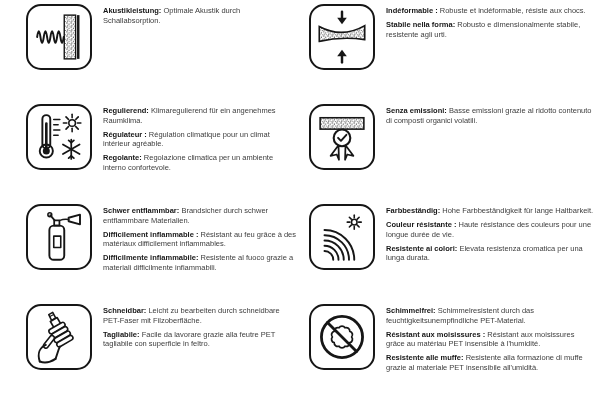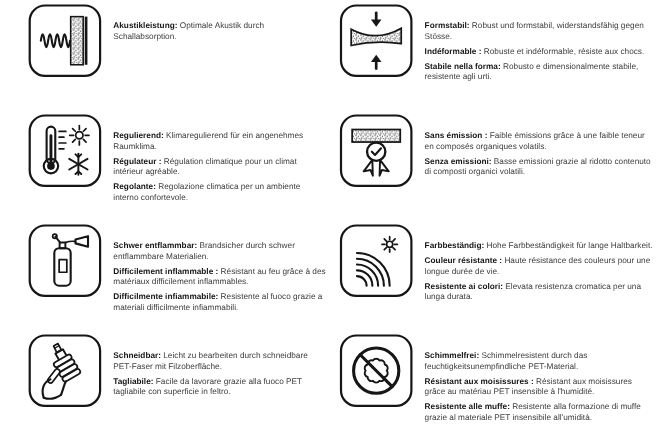--- a/index.html
+++ b/index.html
@@ -16,21 +16,21 @@
     padding: 2px 0 0 26px;
   }
   .cell { display: flex; align-items: flex-start; gap: 11px; }
   .iconbox {
     width: 66px; height: 66px; flex: 0 0 auto;
     border: 2.6px solid #161616; border-radius: 15px;
     margin-top: 2px; background: #fff;
     display: flex; align-items: center; justify-content: center;
   }
   .iconbox svg { width: 56px; height: 56px; display: block; }
-  .text { margin-top: 16px; }
+  .text { margin-top: 4px; }
   .c1 .text { max-width: 195px; }
   .c2 .text { max-width: 209px; }
   .text p { margin: 0 0 4.5px; font-size: 7.5px; line-height: 9.6px; color: #3d3d3d; }
   .text b { color: #161616; }
   .ic { stroke: #161616; fill: none; stroke-width: 2.2; stroke-linecap: round; stroke-linejoin: round; }
   .icf { fill: #161616; stroke: none; }
   .icw { stroke: #ffffff; fill: none; stroke-linecap: round; }
   .thin { stroke-width: 1.8; }
 </style>
 </head>
@@ -73,21 +73,20 @@
         </pattern>
           </defs>
         <path d="M6,20 Q32,34 58,19 L58,35 Q32,31 6,37 Z" fill="url(#spk2)" stroke="#161616" stroke-width="1.8"></path>
         <line x1="32" y1="3" x2="32" y2="11" class="ic" style="stroke-width:2.8"></line>
         <polygon points="26.5,10 37.5,10 32,17.5" class="icf"></polygon>
         <line x1="32" y1="61" x2="32" y2="53" class="ic" style="stroke-width:2.8"></line>
         <polygon points="26.5,54 37.5,54 32,46.5" class="icf"></polygon>
       </svg>
     </div>
     <div class="text">
-      <p><b>Formstabil:</b> <span>Robust und formstabil, widerstandsfähig gegen Stösse.</span></p>
       <p><b>Indéformable :</b> <span>Robuste et indéformable, résiste aux chocs.</span></p>
       <p><b>Stabile nella forma:</b> <span>Robusto e dimensionalmente stabile, resistente agli urti.</span></p>
     </div>
   </div>
 
   <div class="cell c1">
     <div class="iconbox">
       <svg viewBox="0 0 64 64">
         <rect x="13" y="7" width="9" height="38" rx="4.5" class="ic"></rect>
         <circle cx="17.5" cy="48" r="7.5" class="ic"></circle>
@@ -139,21 +138,20 @@
         </pattern>
           </defs>
         <rect x="7" y="10" width="50" height="13" fill="url(#spk4)" stroke="#161616" stroke-width="1.8"></rect>
         <polygon points="28,41.5 19,53.5 26,52 28.5,58" class="ic" style="stroke-width:2"></polygon>
         <polygon points="36,41.5 45,53.5 38,52 35.5,58" class="ic" style="stroke-width:2"></polygon>
         <circle cx="32" cy="33" r="9.5" fill="#fff" stroke="#161616" stroke-width="2.4"></circle>
         <path d="M27.5,33 L30.8,36.4 L37,29.5" class="ic"></path>
       </svg>
     </div>
     <div class="text">
-      <p><b>Sans émission :</b> <span>Faible émissions grâce à une faible teneur en composés organiques volatils.</span></p>
       <p><b>Senza emissioni:</b> <span>Basse emissioni grazie al ridotto contenuto di composti organici volatili.</span></p>
     </div>
   </div>
 
   <div class="cell c1">
     <div class="iconbox">
       <svg viewBox="0 0 64 64">
         <rect x="21" y="19" width="17" height="39" rx="5" class="ic"></rect>
         <rect x="26" y="31" width="8" height="13" class="ic thin"></rect>
         <rect x="26.5" y="13" width="6" height="6" class="ic" style="stroke-width:2"></rect>
@@ -218,21 +216,21 @@
           <line x1="17" y1="42" x2="24" y2="33" stroke="#161616" stroke-width="7.2" stroke-linecap="round"></line>
           <line x1="17" y1="42" x2="24" y2="33" class="icw" style="stroke-width:3.6"></line>
         </g>
         <path d="M10,60 C7,51 10,44 17,41" class="ic"></path>
         <path d="M28,57 C22,61 15,62 10,60" class="ic"></path>
         <path d="M28,57 C30,52 31,47 33,43" class="ic"></path>
       </svg>
     </div>
     <div class="text">
       <p><b>Schneidbar:</b> <span>Leicht zu bearbeiten durch schneidbare PET-Faser mit Filzoberfläche.</span></p>
-      <p><b>Tagliabile:</b> <span>Facile da lavorare grazie alla fuoco PET tagliabile con superficie in feltro.</span></p>
+      <p><b>Tagliabile:</b> <span>Facile da lavorare grazie alla feutre PET tagliabile con superficie in feltro.</span></p>
     </div>
   </div>
 
   <div class="cell c2">
     <div class="iconbox">
       <svg viewBox="0 0 64 64">
         <path d="M43,32 A4,4 0 0 1 40.9,38.5 A4,4 0 0 1 35.4,42.5 A4,4 0 0 1 28.6,42.5 A4,4 0 0 1 23.1,38.5 A4,4 0 0 1 21,32 A4,4 0 0 1 23.1,25.5 A4,4 0 0 1 28.6,21.5 A4,4 0 0 1 35.4,21.5 A4,4 0 0 1 40.9,25.5 A4,4 0 0 1 43,32 Z" class="ic" style="stroke-width:2"></path>
         <circle cx="32" cy="32" r="23.5" class="ic" style="stroke-width:3.2"></circle>
         <line x1="15.4" y1="15.4" x2="48.6" y2="48.6" class="ic" style="stroke-width:3.2"></line>
       </svg>

